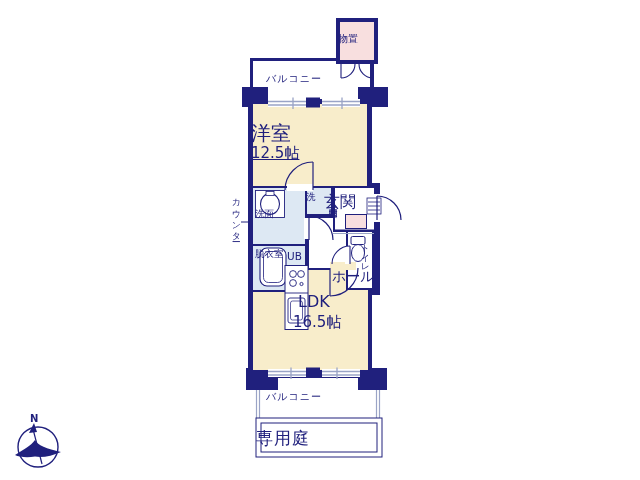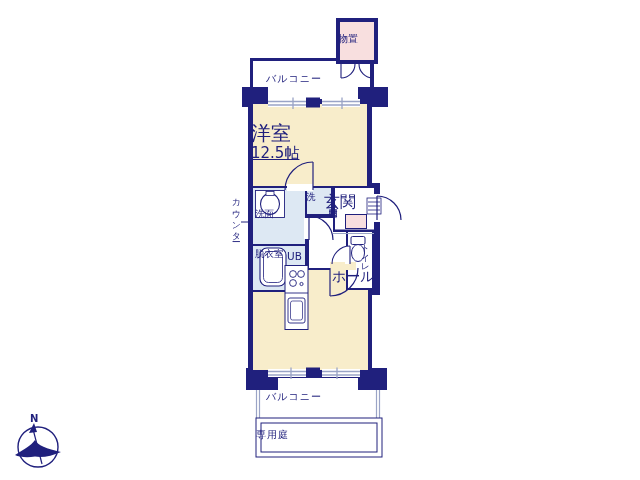--- a/index.html
+++ b/index.html
@@ -198,21 +198,23 @@
   <div class="lbl center" style="left:255px;top:221px;width:46px;font-size:9.5px;margin-top:28px;">脱衣室</div>
 
   <div class="lbl vert" style="left:231px;top:192px;font-size:9px;height:78px;">カウンター</div>
 
   <div class="lbl center" style="left:332px;top:238px;width:44px;font-size:14px;margin-top:30px;">ホール</div>
 
   <div class="lbl" style="left:287px;top:250px;font-size:10.5px;">UB</div>
 
   <div class="lbl vert" style="left:360px;top:238px;font-size:8.5px;height:44px;letter-spacing:0;">トイレ</div>
 
+  <div class="lbl center" style="left:298px;top:293px;width:84px;font-size:16px;">LDK</div>
+  <div class="lbl center" style="left:293px;top:314px;width:94px;font-size:15px;">16.5帖</div>
 
   <div class="lbl center" style="left:266px;top:391px;width:104px;font-size:10px;letter-spacing:1px;">バルコニー</div>
 
-  <div class="lbl center" style="left:256px;top:429px;width:130px;font-size:10px;letter-spacing:1px;">専用庭</div>
+  <div class="lbl center" style="left:256px;top:429px;width:130px;font-size:17px;letter-spacing:1px;">専用庭</div>
 
   <div class="lbl" style="left:30px;top:413px;font-size:10px;font-weight:bold;">N</div>
 
 
 </div>
 
 </body></html>

